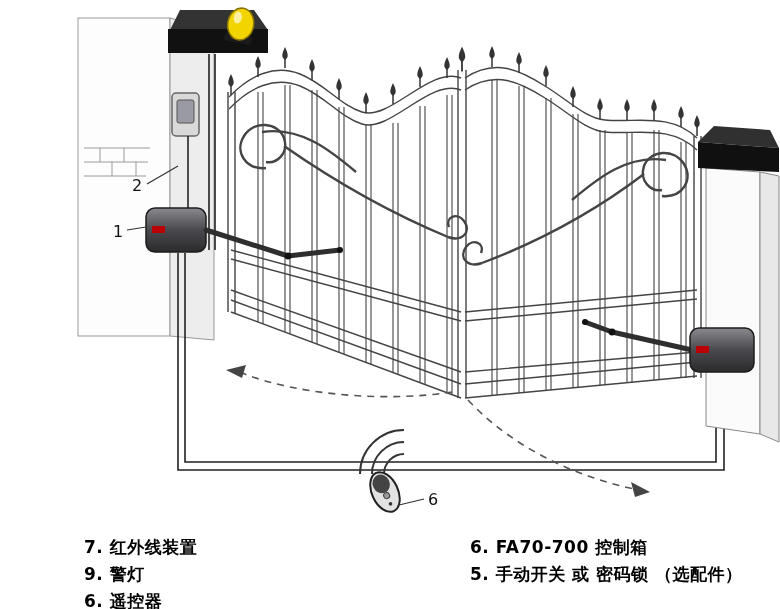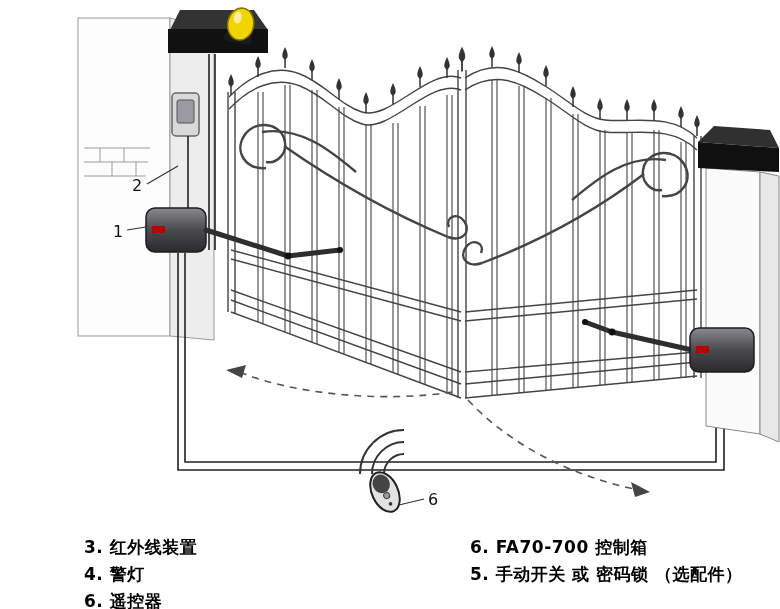--- a/index.html
+++ b/index.html
@@ -179,18 +179,18 @@
     <text class="callout" x="113" y="237">1</text>
     <line x1="147" y1="184" x2="178" y2="166" stroke="#333" stroke-width="1.2"></line>
     <text class="callout" x="132" y="191">2</text>
     <line x1="399" y1="505" x2="424" y2="499" stroke="#333" stroke-width="1.2"></line>
     <text class="callout" x="428" y="505">6</text>
   </g>
 </svg>
 </div>
 
 <div class="legend">
-  <div>3. 红外线装置</div>
+  <div>7. 红外线装置</div>
   <div>6. FA70-700 控制箱</div>
-  <div>4. 警灯</div>
+  <div>9. 警灯</div>
   <div>5. 手动开关 或 密码锁 （选配件）</div>
   <div>6. 遥控器</div>
 </div>
 
 </body></html>

